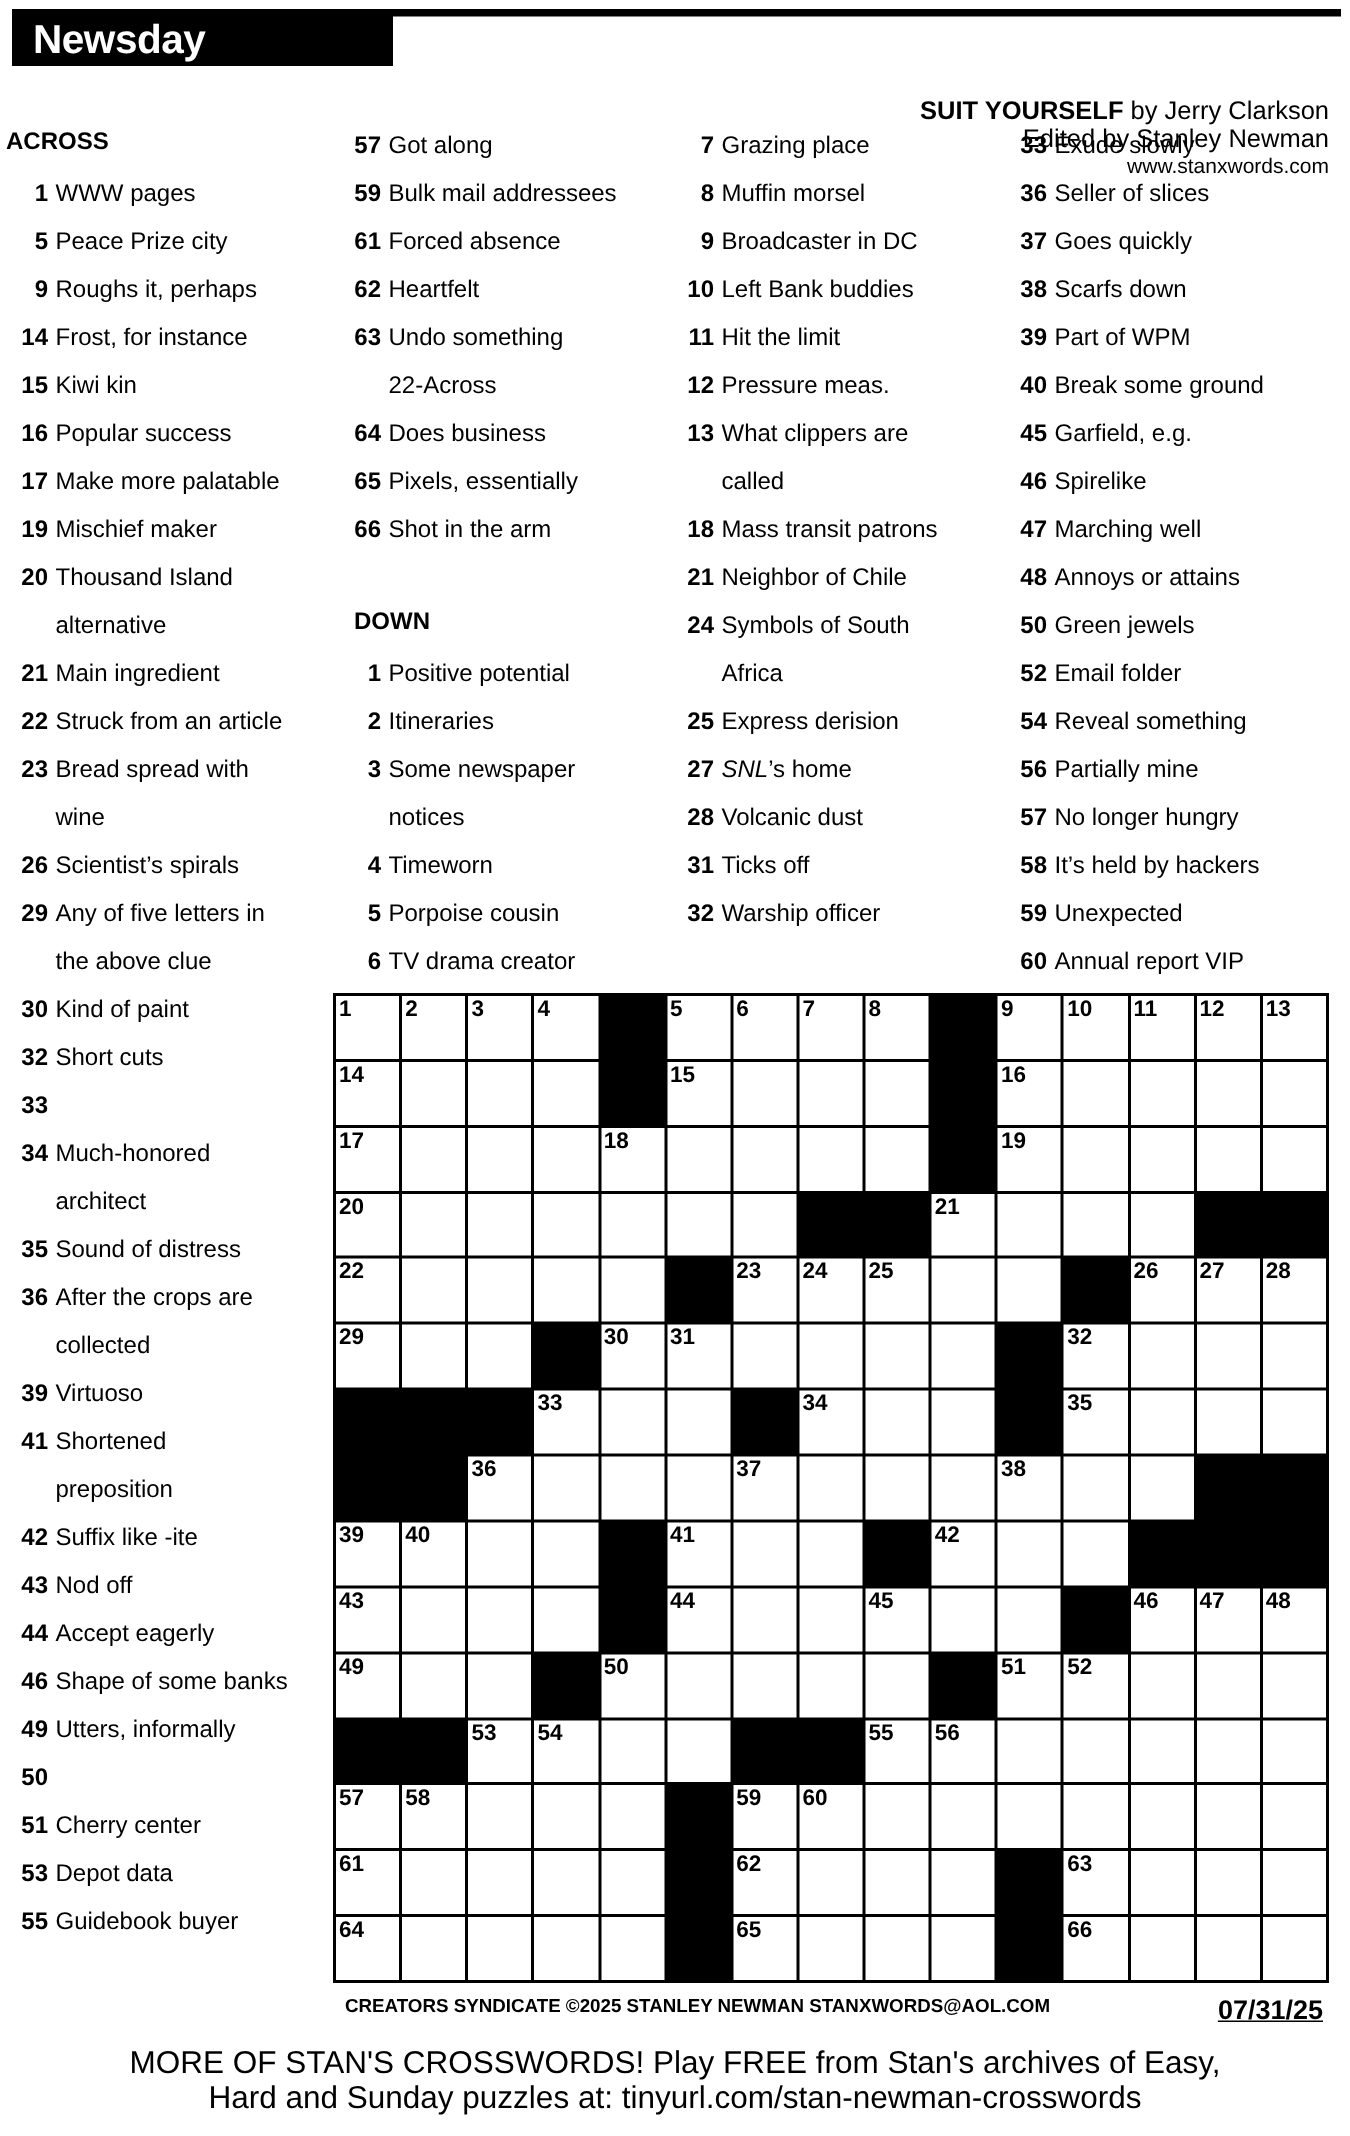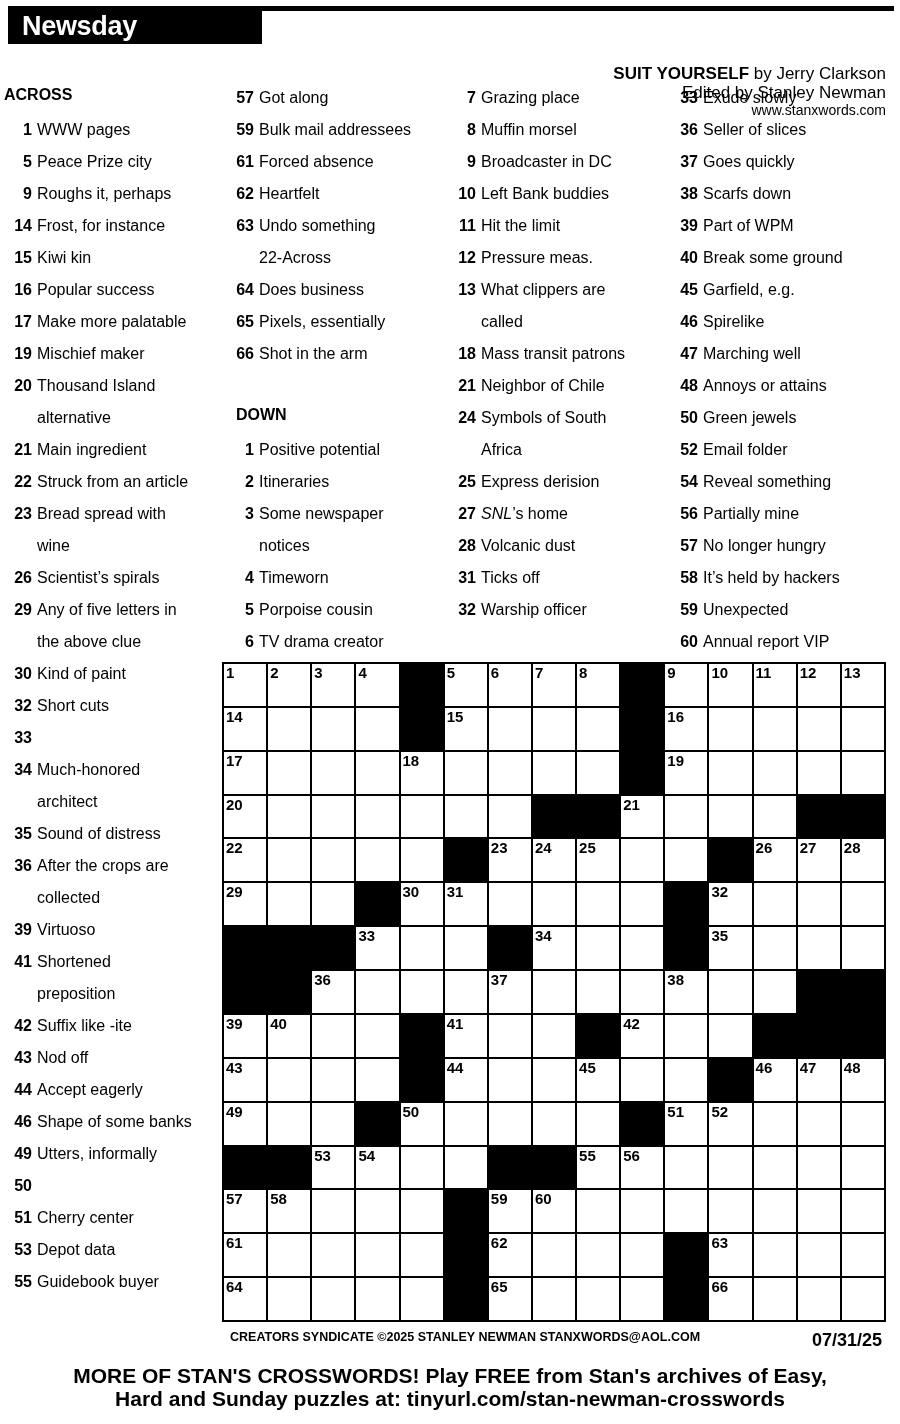--- a/index.html
+++ b/index.html
@@ -12,22 +12,22 @@
   .col{position:absolute;top:82px;font-size:16px;}
   .col .hdr{font-weight:bold;height:32px;line-height:26px;}
   .clue{display:flex;line-height:32px;}
   .clue .n{font-weight:bold;width:28px;text-align:right;flex:none;margin-right:5px;}
   .clue .t{white-space:pre-line;line-height:32px;}
   .grid{position:absolute;left:222px;top:662px;width:664px;height:660px;border:2px solid #000;box-sizing:border-box;display:grid;grid-template-columns:repeat(15,1fr);grid-template-rows:repeat(15,1fr);background:#000;gap:2px;}
   .cell{background:#fff;position:relative;}
   .cell.b{background:#000;}
   .cell .num{position:absolute;left:2px;top:1px;font-size:15px;font-weight:bold;line-height:15px;}
   .credit{position:absolute;left:230px;top:1330px;font-size:12.5px;font-weight:bold;}
-  .date{position:absolute;right:18px;top:1330px;font-size:18px;font-weight:bold;}
-  .promo{position:absolute;left:0;width:900px;top:1364px;text-align:center;font-weight:bold;font-size:21px;line-height:23px;}
+  .date{position:absolute;right:18px;top:1330px;font-size:18px;font-weight:bold;text-decoration:underline;}
+  .promo{position:absolute;left:0;width:900px;top:1364px;text-align:center;font-weight:normal;font-size:21px;line-height:23px;}
 </style>
 </head>
 <body>
 
 <div class="topbar"></div>
 <div class="title">Newsday Crossword</div>
 <div class="byline">
   <div><span class="t">SUIT YOURSELF</span><span> by Jerry Clarkson</span></div>
   <div>Edited by Stanley Newman</div>
   <div class="url">www.stanxwords.com</div>

